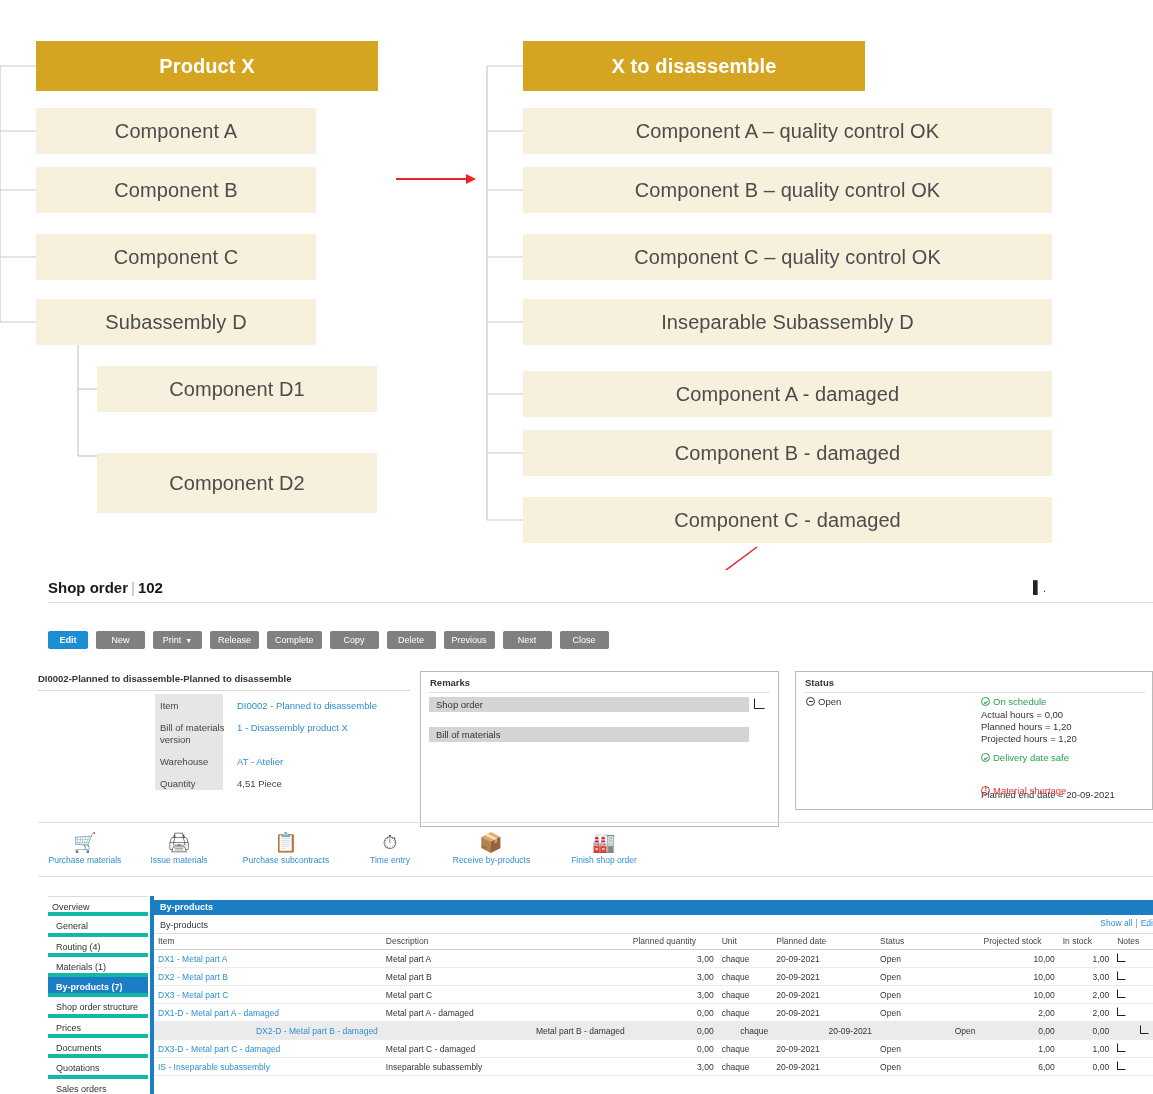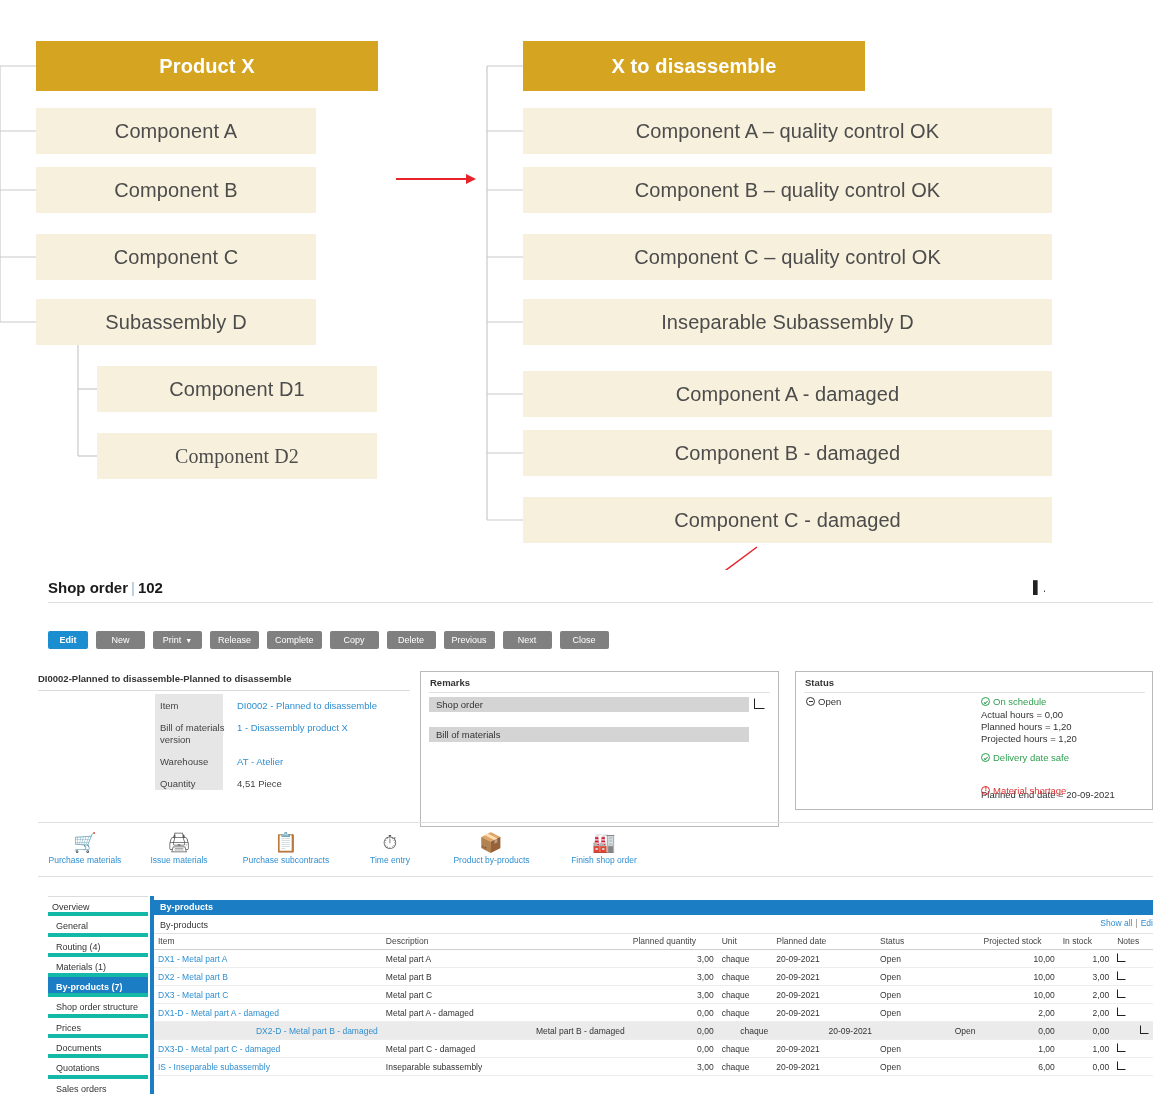--- a/index.html
+++ b/index.html
@@ -216,21 +216,21 @@
   <div class="node" style="left:36px; top:108px; width:280px; height:46px;">Component A</div>
 
   <div class="node" style="left:36px; top:167px; width:280px; height:46px;">Component B</div>
 
   <div class="node" style="left:36px; top:234px; width:280px; height:46px;">Component C</div>
 
   <div class="node" style="left:36px; top:299px; width:280px; height:46px;">Subassembly D</div>
 
   <div class="node" style="left:97px; top:366px; width:280px; height:46px;">Component D1</div>
 
-  <div class="node" style="left:97px; top:433px; width:280px; height:46px;font-family:Liberation Serif, serif;">Component D2</div>
+  <div class="node" style="left:97px; top:453px; width:280px; height:60px;">Component D2</div>
 
   <div class="node header" style="left:523px; top:41px; width:342px; height:50px;">X to disassemble</div>
 
   <div class="node" style="left:523px; top:108px; width:529px; height:46px;">Component A – quality control OK</div>
 
   <div class="node" style="left:523px; top:167px; width:529px; height:46px;">Component B – quality control OK</div>
 
   <div class="node" style="left:523px; top:299px; width:529px; height:46px;">Inseparable Subassembly D</div>
 
   <div class="node" style="left:523px; top:234px; width:529px; height:46px;">Component C – quality control OK</div>
@@ -331,21 +331,21 @@
     <div class="action" style="width:120px;">
       <div class="glyph">📋</div>
       <div class="lbl">Purchase subcontracts</div>
     </div>
     <div class="action" style="width:88px;">
       <div class="glyph">⏱</div>
       <div class="lbl">Time entry</div>
     </div>
     <div class="action" style="width:115px;">
       <div class="glyph">📦</div>
-      <div class="lbl">Product by-products</div>
+      <div class="lbl">Receive by-products</div>
     </div>
     <div class="action" style="width:110px;">
       <div class="glyph">🏭</div>
       <div class="lbl">Finish shop order</div>
     </div>
   </div>
   <div style="position:absolute; left:38px; top:876px; width:1115px; height:1px; background:#e0e0e0;"></div>
 
   <div id="sidebar" style="pointer-events:auto;">
     <div class="snav first"><span>Overview</span></div>

